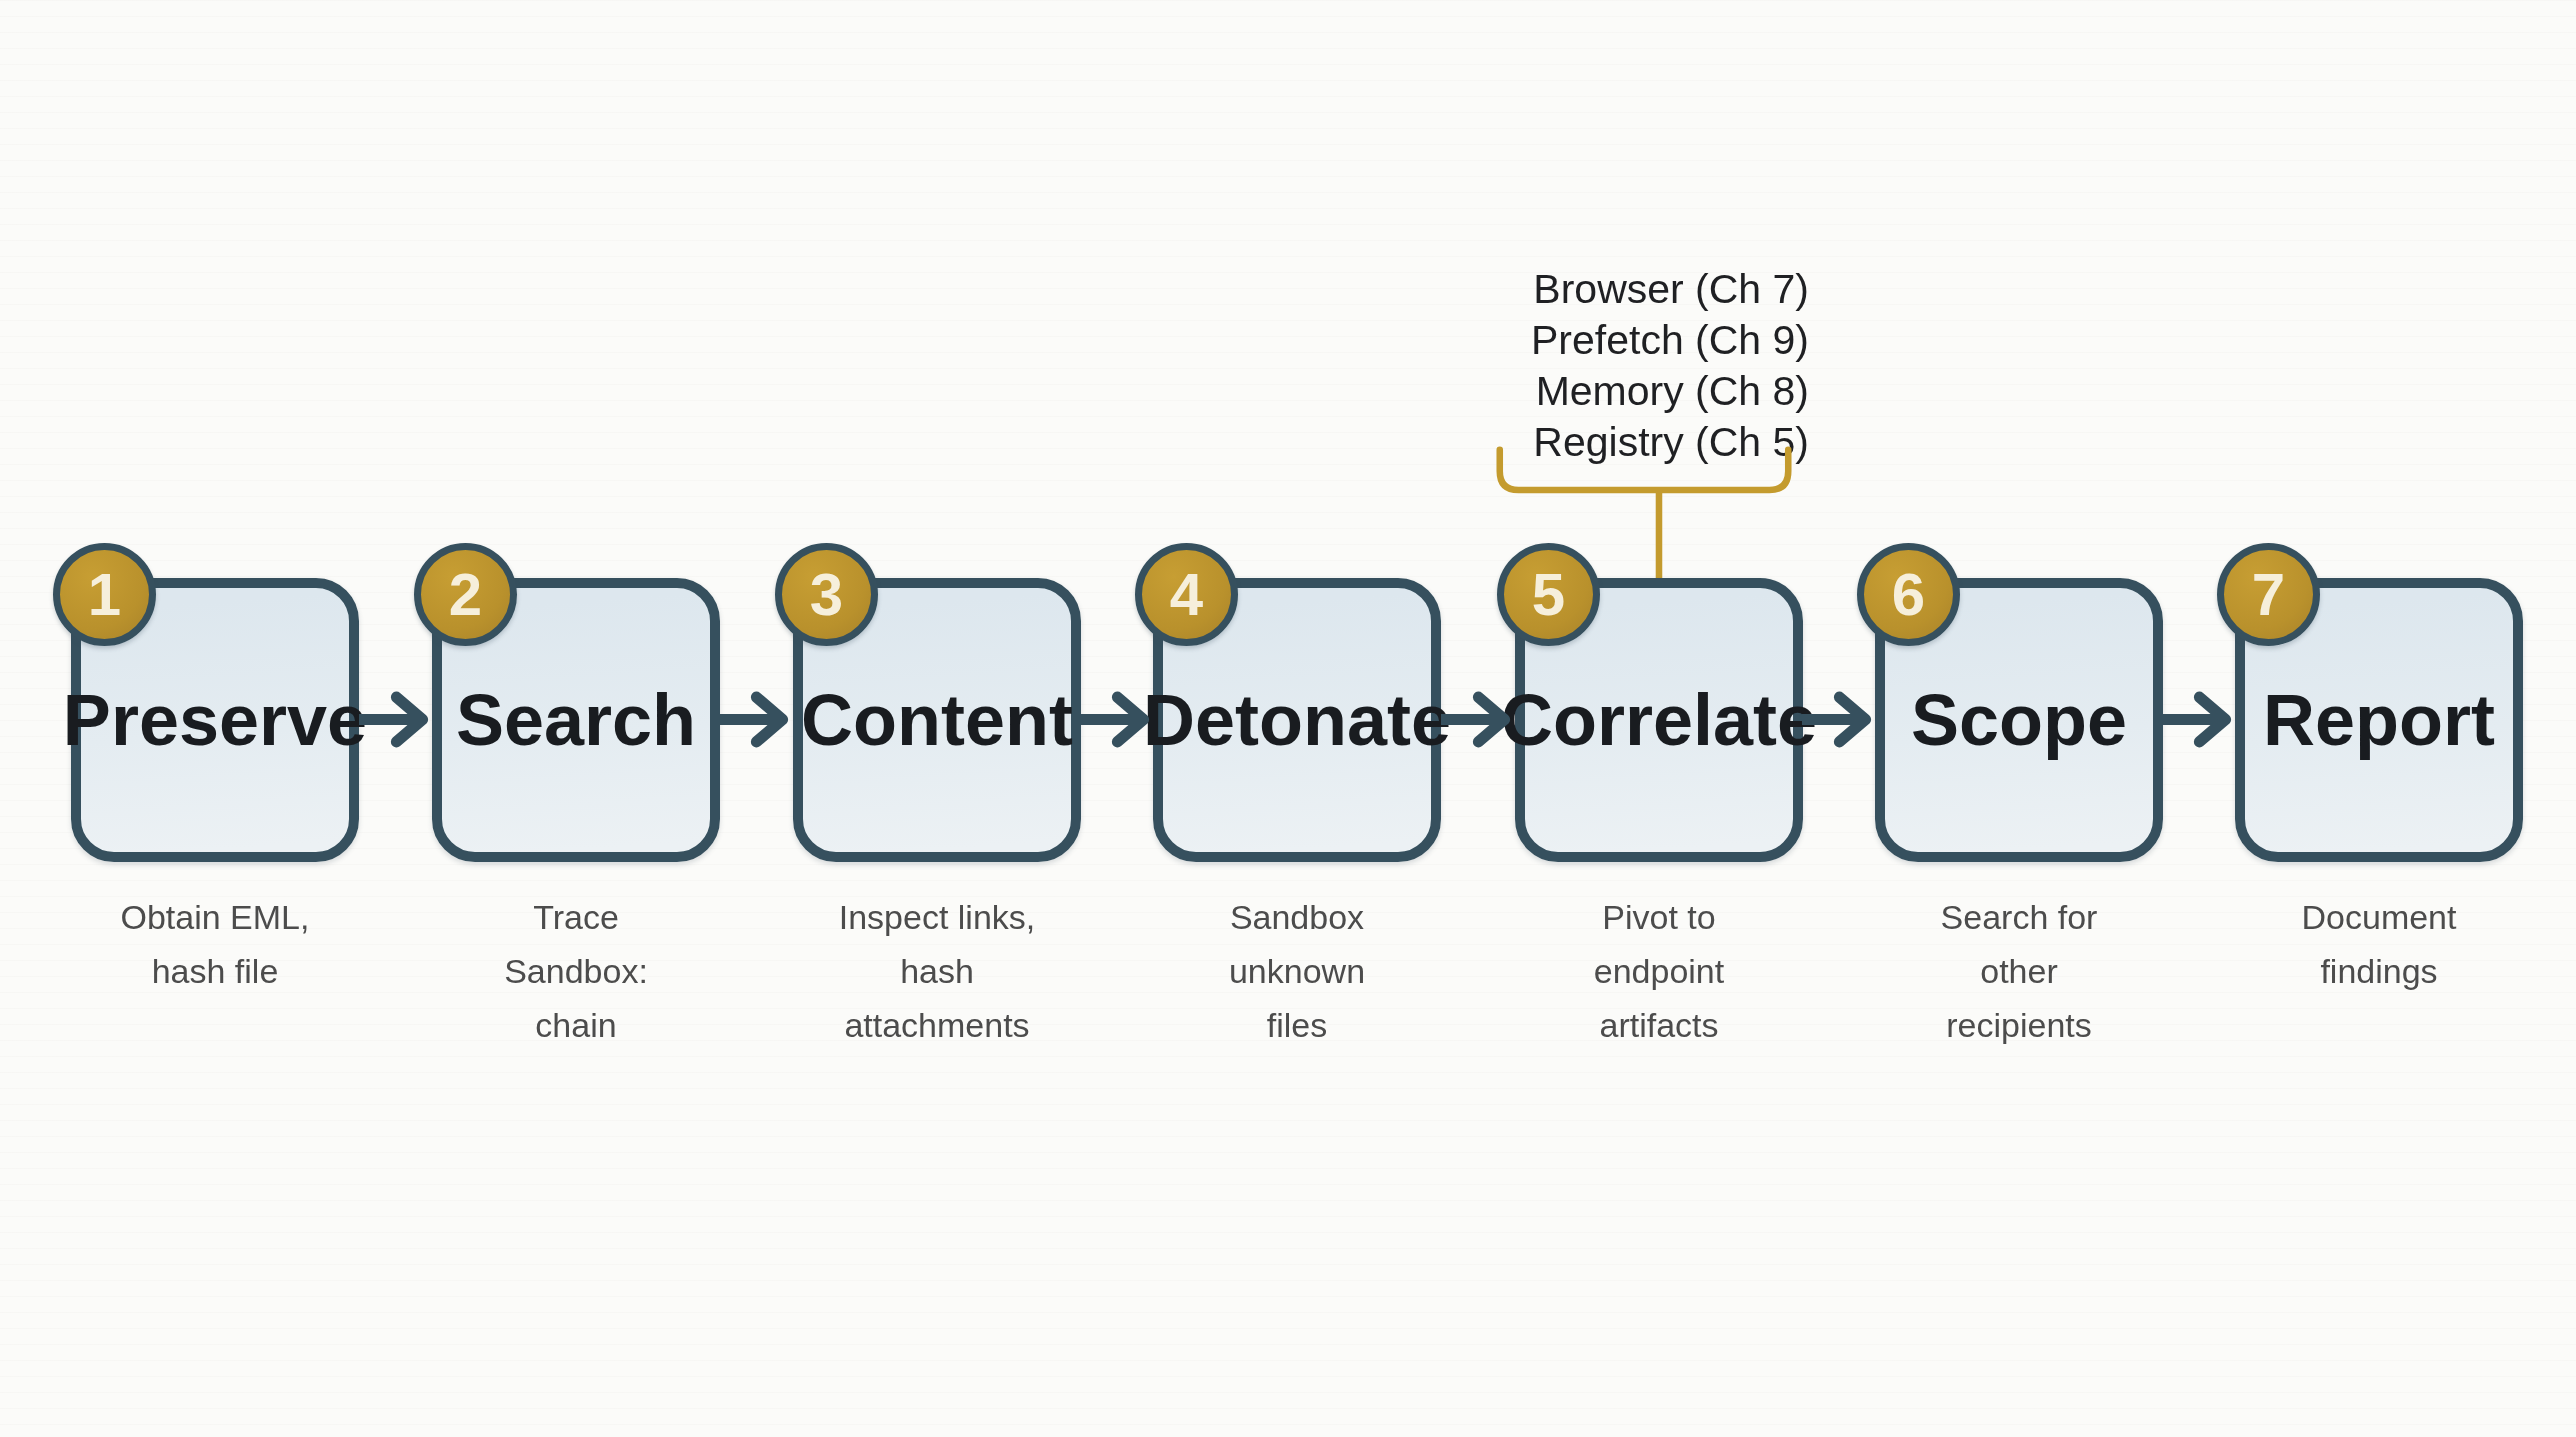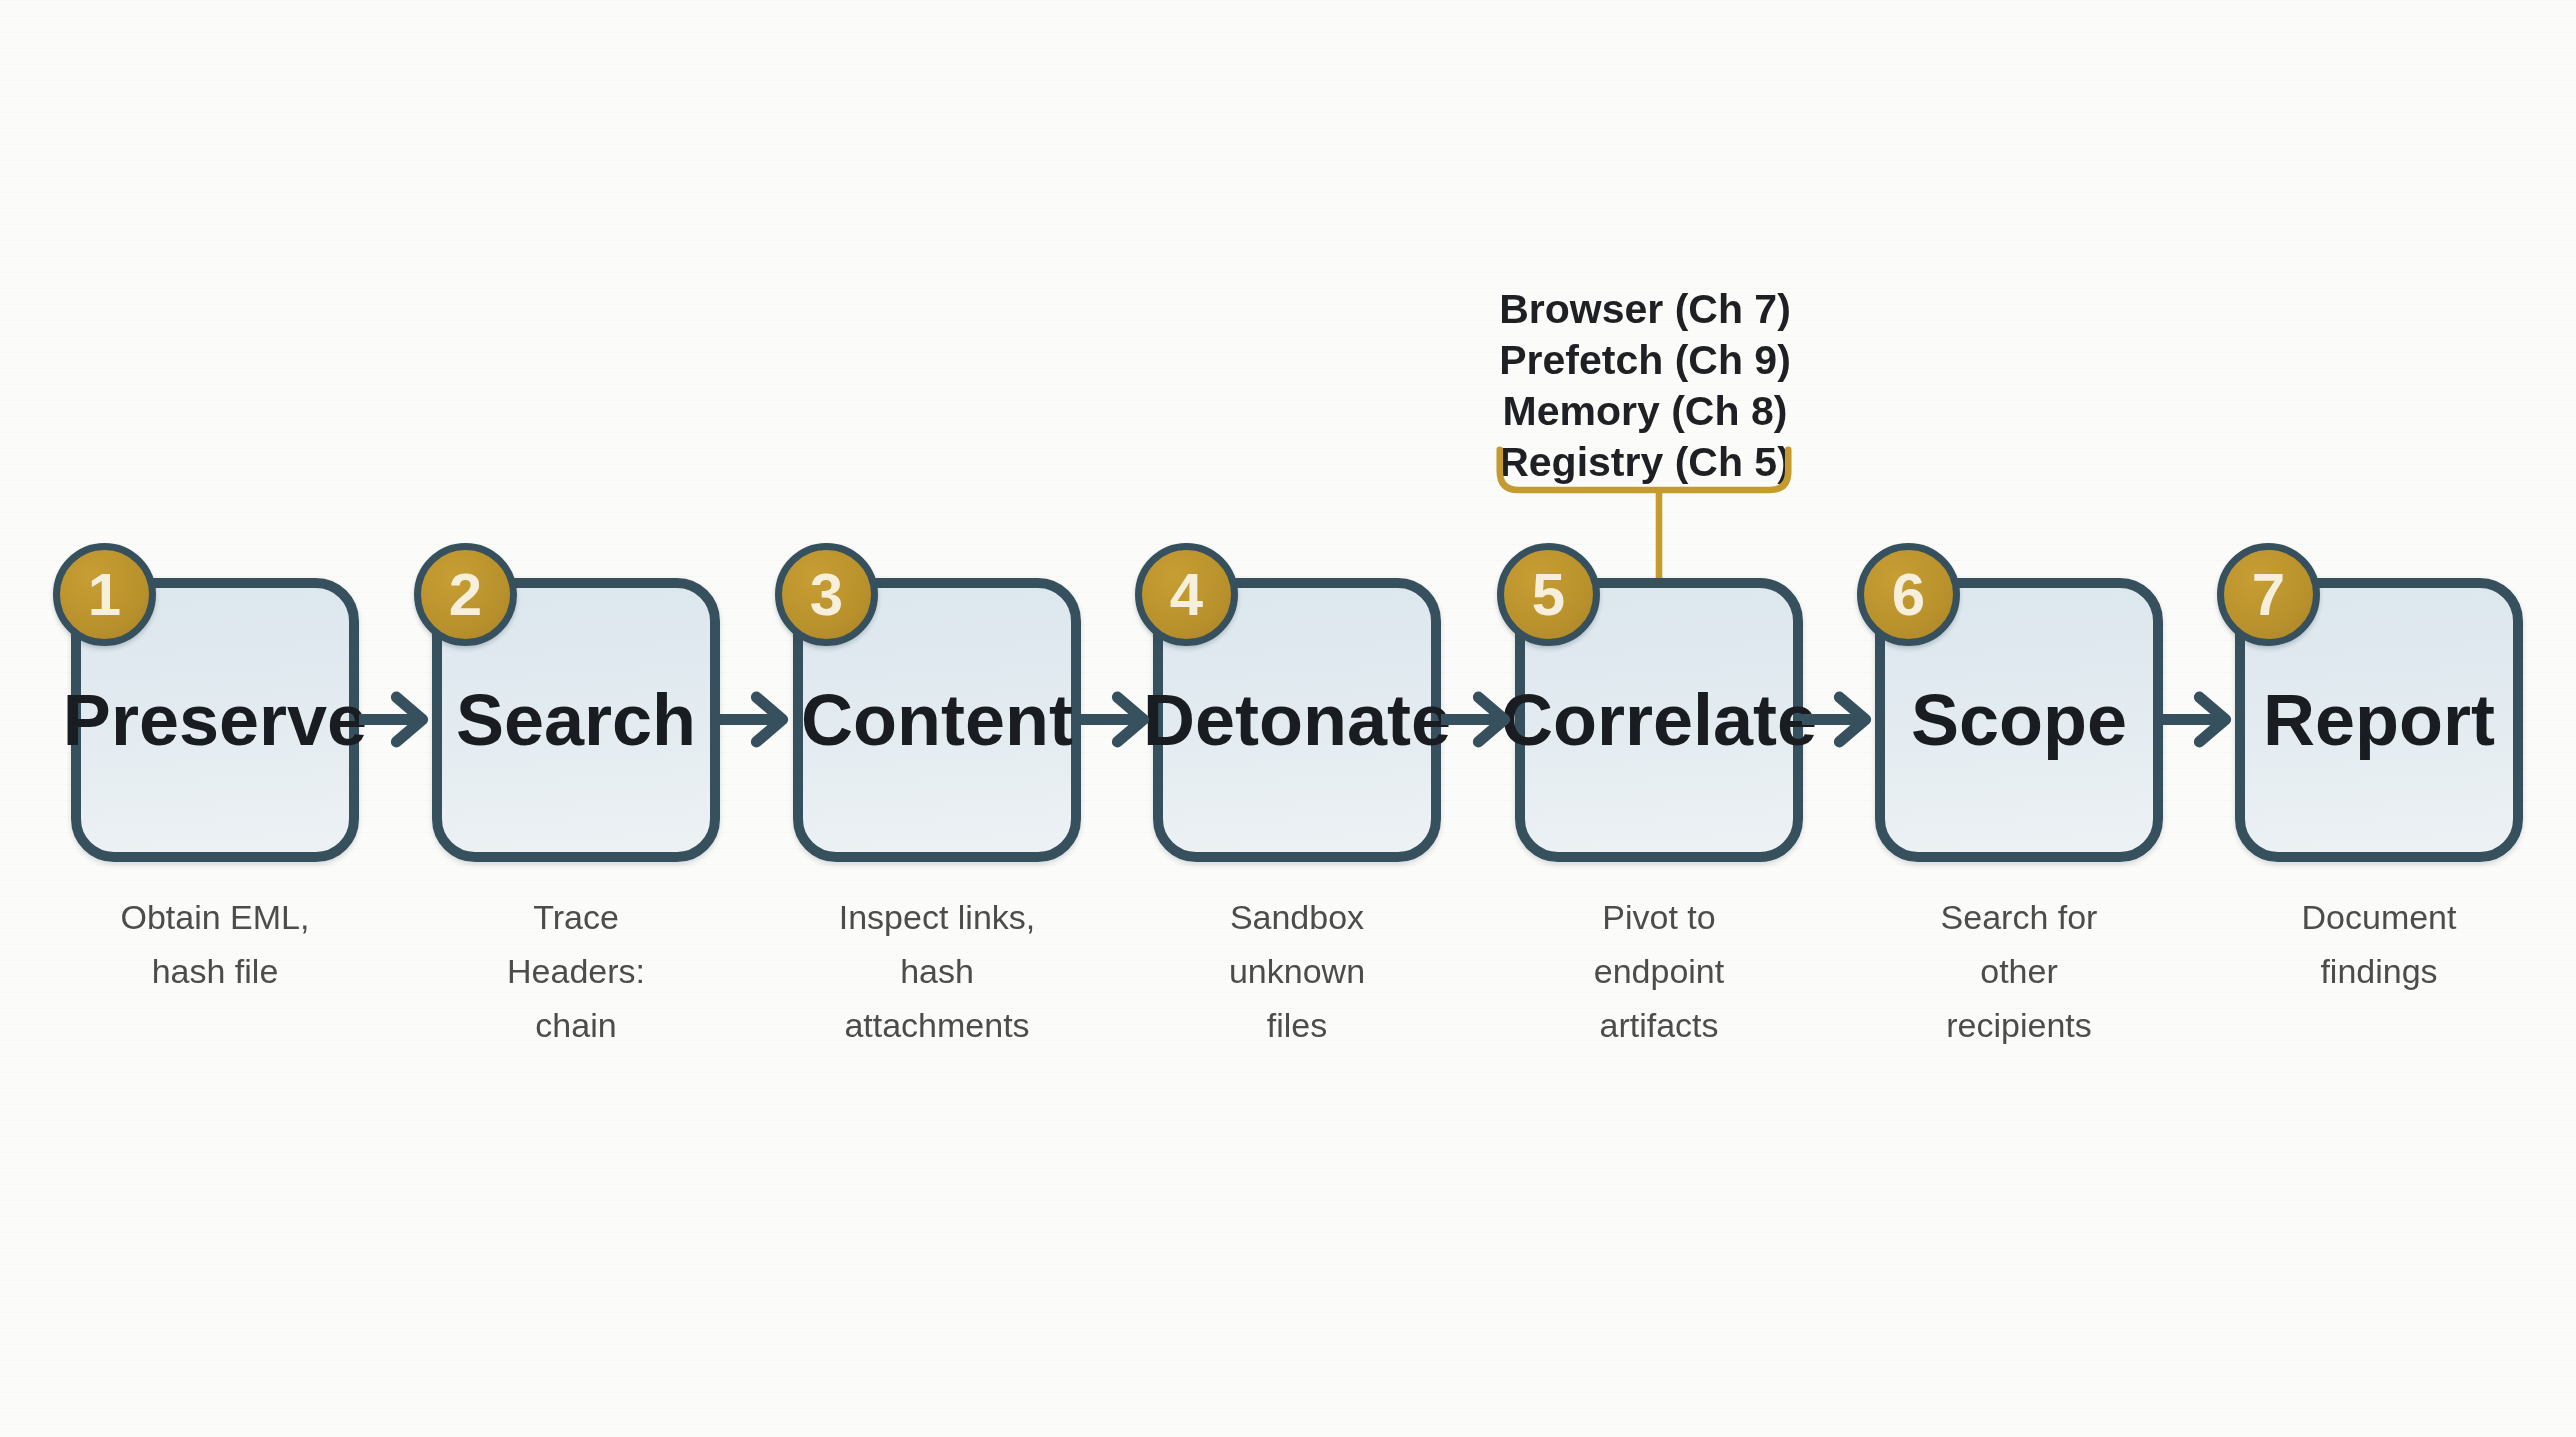--- a/index.html
+++ b/index.html
@@ -58,23 +58,23 @@
   }
   .s0{left:71px;} .s1{left:432px;} .s2{left:793px;} .s3{left:1153px;}
   .s4{left:1515px;} .s5{left:1875px;} .s6{left:2235px;}
 
   
   .arrow{position:absolute;top:686px;width:74px;height:67px;}
   .a0{left:359px;} .a1{left:719px;} .a2{left:1080px;} .a3{left:1441px;} .a4{left:1802px;} .a5{left:2162px;}
 
   
   .annotation{
-    position:absolute;left:1481px;top:284px;width:328px;
-    text-align:center;color:#1f2023;
-    font-size:41px;line-height:51px;font-weight:700;
+    position:absolute;left:1481px;top:264px;width:328px;
+    text-align:right;color:#1f2023;
+    font-size:41px;line-height:51px;font-weight:400;
   }
   .bracket-svg{position:absolute;left:1494px;top:446px;width:300px;height:133px;}
 </style>
 </head>
 <body>
 
 <div class="canvas">
 
   <div class="annotation">
     <div>Browser (Ch 7)</div>
@@ -100,21 +100,21 @@
   </div>
 
   <div class="step s1">
     <div class="step-box">
       <span class="step-label">Search</span>
       <div class="step-badge">
         <span class="step-num">2</span>
       </div>
     </div>
     <div class="step-detail">Trace
-Headers:
+Sandbox:
 chain</div>
   </div>
 
   <div class="step s2">
     <div class="step-box">
       <span class="step-label">Content</span>
       <div class="step-badge">
         <span class="step-num">3</span>
       </div>
     </div>

